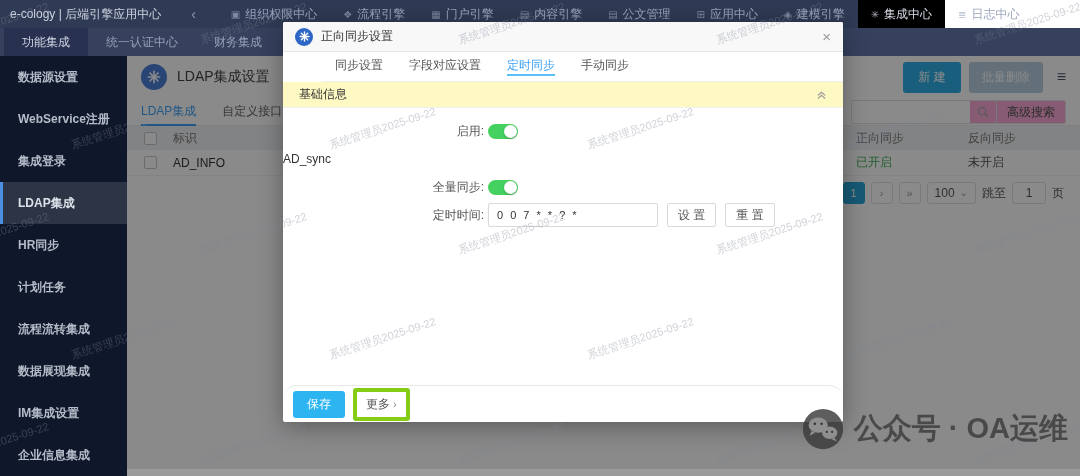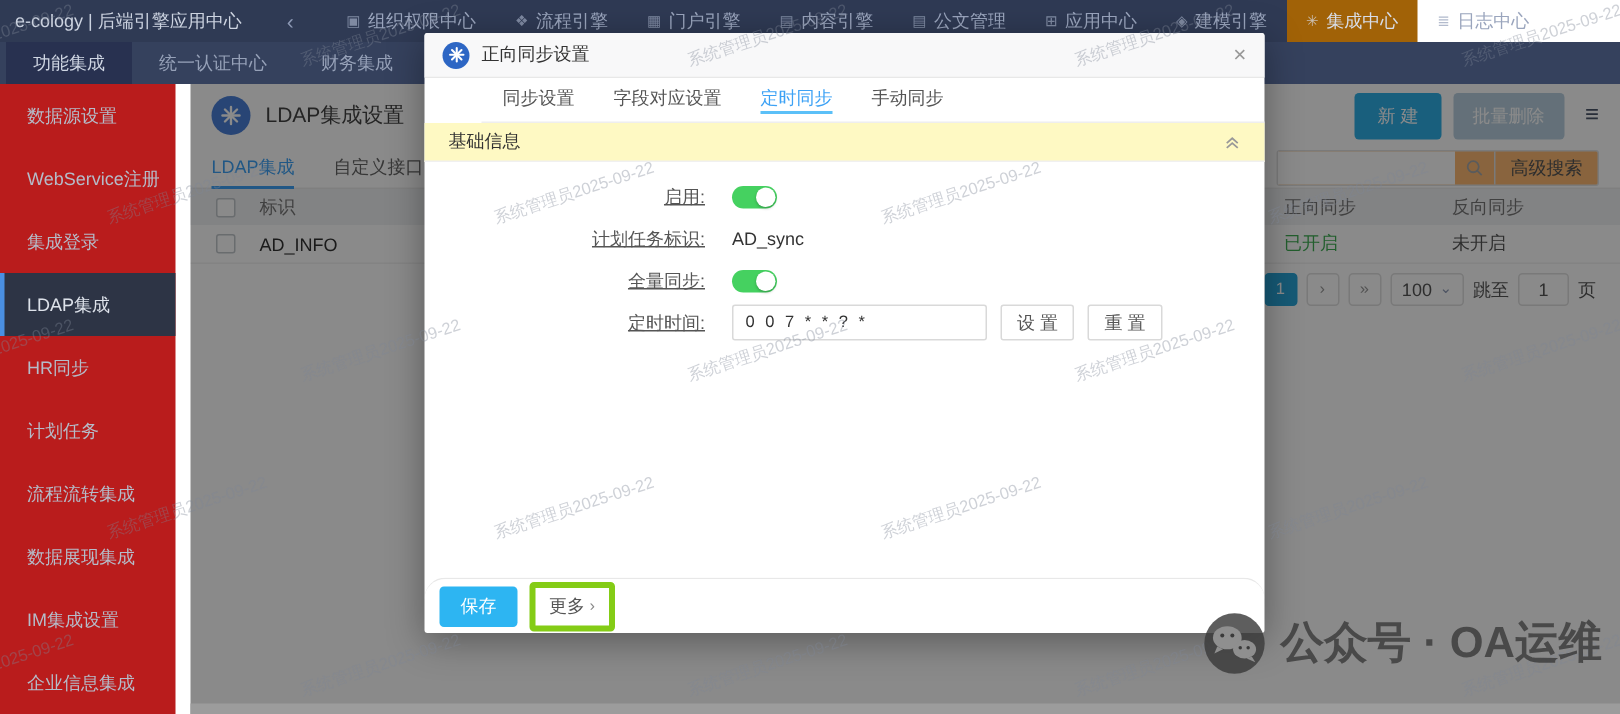--- a/index.html
+++ b/index.html
@@ -6,36 +6,36 @@
   html,body { width:1080px; height:476px; overflow:hidden; }
   body { font-family:"Liberation Sans","DejaVu Sans",sans-serif; background:#fff; position:relative; }
 
   
   .topbar { position:absolute; left:0; top:0; width:912px; height:28px; background:#2f3a54;
     display:flex; align-items:center; color:#9aa5bd; font-size:12px; padding:0 10px; z-index:5; }
   .brand { color:#ccd3e0; font-size:12px; margin-right:30px; white-space:nowrap; }
   .back-arrow { color:#8d99b5; font-size:14px; margin-right:22px; cursor:pointer; }
   .top-items { display:flex; height:100%; align-items:stretch; }
   .top-item { display:flex; align-items:center; gap:5px; padding:0 13px; cursor:pointer; white-space:nowrap; }
-  .top-item.active { background:#a16207; color:#d8dde8; }
+  .top-item.active { background:#000000; color:#d8dde8; }
   .ticon { font-size:10px; opacity:.75; }
   .gi-org::before{content:"▣";} .gi-flow::before{content:"❖";} .gi-portal::before{content:"▦";}
   .gi-content::before{content:"▤";} .gi-doc::before{content:"▤";} .gi-apps::before{content:"⊞";}
   .gi-model::before{content:"◈";} .gi-integ::before{content:"✳";} .gi-upg::before{content:"↻";}
   .gi-log::before{content:"≣";}
   .caret { font-size:10px; color:#8d99b5; }
 
   
   .subnav { position:absolute; left:0; top:28px; width:1080px; height:28px; background:#35415d;
     display:flex; align-items:stretch; color:#96a1b8; font-size:12px; padding-left:4px; z-index:5; }
   .sub-tab { display:flex; align-items:center; padding:0 18px; cursor:pointer; white-space:nowrap; }
   .sub-tab.active { background:#283150; color:#cfd6e3; }
 
   
-  .sidebar { position:absolute; left:0; top:56px; width:117px; height:420px; background:#b91c1c; z-index:5; }
+  .sidebar { position:absolute; left:0; top:56px; width:127px; height:420px; background:#0f172a; z-index:5;font-weight:bold; }
   .sidebar ul { list-style:none; }
   .side-item { height:42px; display:flex; align-items:center; padding-left:15px; color:#b5bcc9;
     font-size:12px; cursor:pointer; border-left:3px solid transparent; white-space:nowrap; }
   .side-item.active { background:#2d3445; color:#dde2ea; border-left:3px solid #4a8fe2; }
 
   
   .content { position:absolute; left:127px; top:56px; width:953px; height:420px; background:#fff; z-index:1; }
   .c-header { height:42px; display:flex; align-items:center; padding:0 14px; }
   .c-icon { width:26px; height:26px; border-radius:50%; background:#4a80d8; display:flex; align-items:center;
     justify-content:center; margin-right:10px; flex:none; }
@@ -44,21 +44,21 @@
   .btn-new { background:#2fb0e8; color:#fff; font-size:12px; padding:7px 15px; border-radius:3px;
     border:none; cursor:pointer; white-space:nowrap; }
   .btn-batch { background:#b9cfdf; color:#fff; font-size:12px; padding:7px 13px; border-radius:3px;
     border:none; cursor:pointer; white-space:nowrap; }
   .icon-menu { font-size:16px; color:#4a5568; margin-left:6px; cursor:pointer; }
   .c-tabsrow { height:28px; display:flex; align-items:center; border-bottom:1px solid #ebebeb; padding:0 14px; }
   .c-tab { font-size:12px; color:#666; margin-right:26px; line-height:27px; height:28px; cursor:pointer;
     border-bottom:2px solid transparent; white-space:nowrap; }
   .c-tab.active { color:#3da2f5; border-bottom:2px solid #3da2f5; }
   .search-group { margin-left:auto; display:flex; align-items:center; border:1px solid #e2e2e2; height:24px;
-    border-radius:2px; background:#fdba74; }
+    border-radius:2px; background:#f9a8d4; }
   .search-input { width:118px; border:none; outline:none; padding:0 8px; font-size:12px; height:22px; }
   .search-icon { display:flex; align-items:center; padding:0 7px; cursor:pointer; }
   .adv-btn { border-left:1px solid #e2e2e2; padding:0 10px; font-size:12px; color:#555; line-height:22px;
     cursor:pointer; white-space:nowrap; }
   .c-table-head { height:24px; background:#f1f2f4; display:flex; align-items:center; font-size:12px; color:#777; }
   .c-table-row { height:26px; display:flex; align-items:center; font-size:12px; color:#333;
     border-bottom:1px solid #f2f2f2; cursor:pointer; }
   .col-cb { width:46px; display:flex; justify-content:center; flex:none; }
   .cb { width:13px; height:13px; border:1px solid #c2c7cc; border-radius:2px; background:#fff; cursor:pointer; }
   .col-id { width:200px; flex:none; white-space:nowrap; }
@@ -95,22 +95,22 @@
     gap:26px; flex:none;margin-left:38px; }
   .m-tab { font-size:12px; color:#555; display:flex; align-items:center; cursor:pointer;
     border-bottom:2px solid transparent; white-space:nowrap; }
   .m-tab.active { color:#3da2f5; border-bottom:2px solid #5bc0f8; }
   .m-section { height:26px; display:flex; align-items:center; padding:0 16px; background:#fef9c3;
     border-bottom:1px solid #f0f0f0; flex:none; }
   .m-section-title { font-size:12px; color:#333; white-space:nowrap; }
   .collapse-btn { margin-left:auto; cursor:pointer; display:flex; align-items:center; }
   .m-body { flex:1; padding-top:12px; }
   .form-row { display:flex; align-items:center; height:22px; margin-bottom:6px; }
-  .f-label { width:205px; text-align:right; font-size:12px; color:#555; padding-right:18px;
-    flex:none; white-space:nowrap;text-decoration:underline; }
+  .f-label { width:205px; text-align:right; font-size:12px; color:#555; padding-right:4px;
+    flex:none; white-space:nowrap; }
   .f-value { font-size:12px; color:#333; white-space:nowrap; }
   .toggle { width:30px; height:15px; border-radius:8px; background:#45d160; position:relative;
     cursor:pointer; flex:none; }
   .toggle .knob { position:absolute; right:1px; top:1px; width:13px; height:13px; border-radius:50%;
     background:#fff; box-shadow:0 1px 2px rgba(0,0,0,.25); }
   .cron-input { width:170px; height:24px; border:1px solid #d9d9d9; border-radius:2px; padding:0 8px;
     font-size:11px; color:#333; letter-spacing:2px; outline:none; }
   .f-btn { height:24px; padding:0 10px; border:1px solid #d9d9d9; background:#fff; font-size:12px;
     color:#555; margin-left:9px; border-radius:2px; cursor:pointer; white-space:nowrap; }
   .m-footer { height:37px; border-top:1px solid #e8e8e8; display:flex; align-items:center;
@@ -336,21 +336,20 @@
     </span>
   </div>
   <div class="m-body">
     <div class="form-row">
       <span class="f-label">启用:</span>
       <span class="toggle">
           <span class="knob"></span>
         </span>
     </div>
     <div class="form-row">
-      <span class="f-label">计划任务标识:</span>
       <span class="f-value">AD_sync</span>
     </div>
     <div class="form-row">
       <span class="f-label">全量同步:</span>
       <span class="toggle">
           <span class="knob"></span>
         </span>
     </div>
     <div class="form-row">
       <span class="f-label">定时时间:</span>

